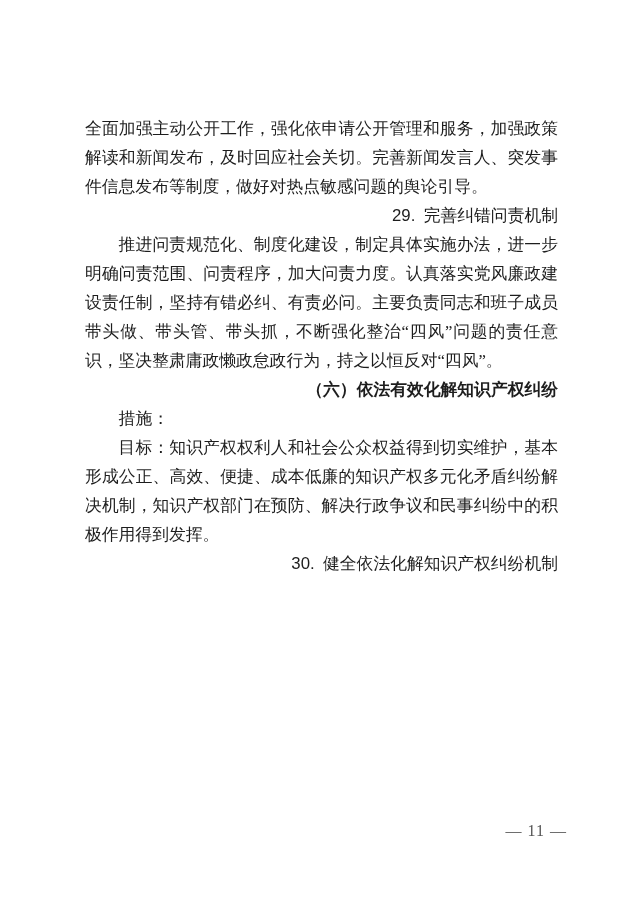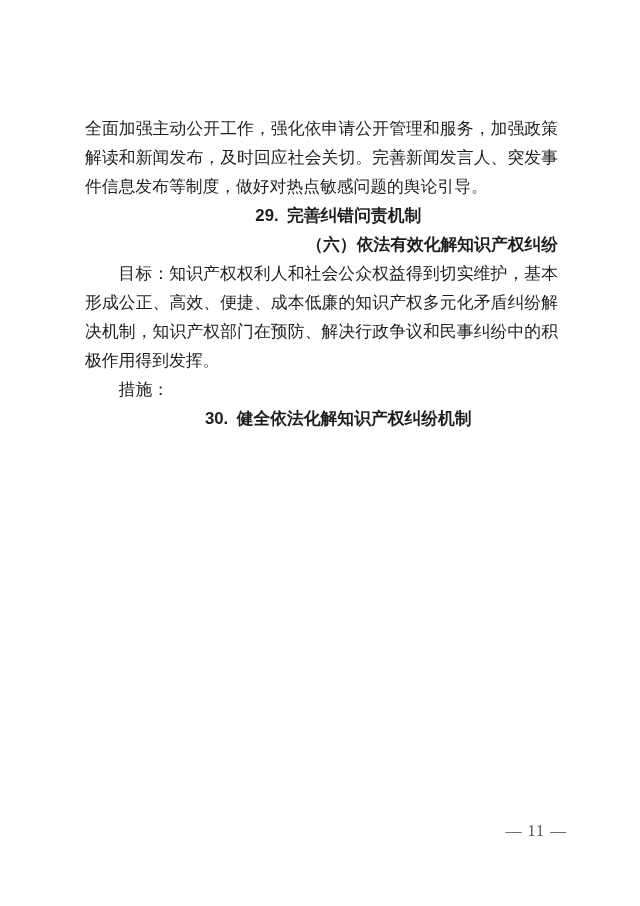--- a/index.html
+++ b/index.html
@@ -37,23 +37,23 @@
   }
   .para{
     font-family:"Liberation Serif","DejaVu Serif",serif;
     font-weight:400;
   }
   .indent{
     text-indent:2em;
   }
   .heading-num{
     font-family:"Liberation Sans","DejaVu Sans",sans-serif;
-    font-weight:700;
+    font-weight:400;
     text-indent:2em;
-    text-align:center;
+    text-align:right;
   }
   .heading-section{
     font-family:"Liberation Serif","DejaVu Serif",serif;
     font-weight:700;
     text-indent:2em;
     text-align:right;
   }
   .page-number{
     position:absolute;
     top:820px;
@@ -66,20 +66,21 @@
     white-space:nowrap;
   }
 </style>
 </head>
 <body>
 
 <div class="page">
   <main class="text-column">
     <p class="para">全面加强主动公开工作，强化依申请公开管理和服务，加强政策解读和新闻发布，及时回应社会关切。完善新闻发言人、突发事件信息发布等制度，做好对热点敏感问题的舆论引导。</p>
     <h3 class="heading-num">29. 完善纠错问责机制</h3>
+    <p class="para indent">推进问责规范化、制度化建设，制定具体实施办法，进一步明确问责范围、问责程序，加大问责力度。认真落实党风廉政建设责任制，坚持有错必纠、有责必问。主要负责同志和班子成员带头做、带头管、带头抓，不断强化整治“四风”问题的责任意识，坚决整肃庸政懒政怠政行为，持之以恒反对“四风”。</p>
     <h2 class="heading-section">（六）依法有效化解知识产权纠纷</h2>
+    <p class="para indent">措施：</p>
     <p class="para indent">目标：知识产权权利人和社会公众权益得到切实维护，基本形成公正、高效、便捷、成本低廉的知识产权多元化矛盾纠纷解决机制，知识产权部门在预防、解决行政争议和民事纠纷中的积极作用得到发挥。</p>
-    <p class="para indent">措施：</p>
     <h3 class="heading-num">30. 健全依法化解知识产权纠纷机制</h3>
   </main>
 
   <footer class="page-number">— 11 —</footer>
 </div>
 
 </body></html>

